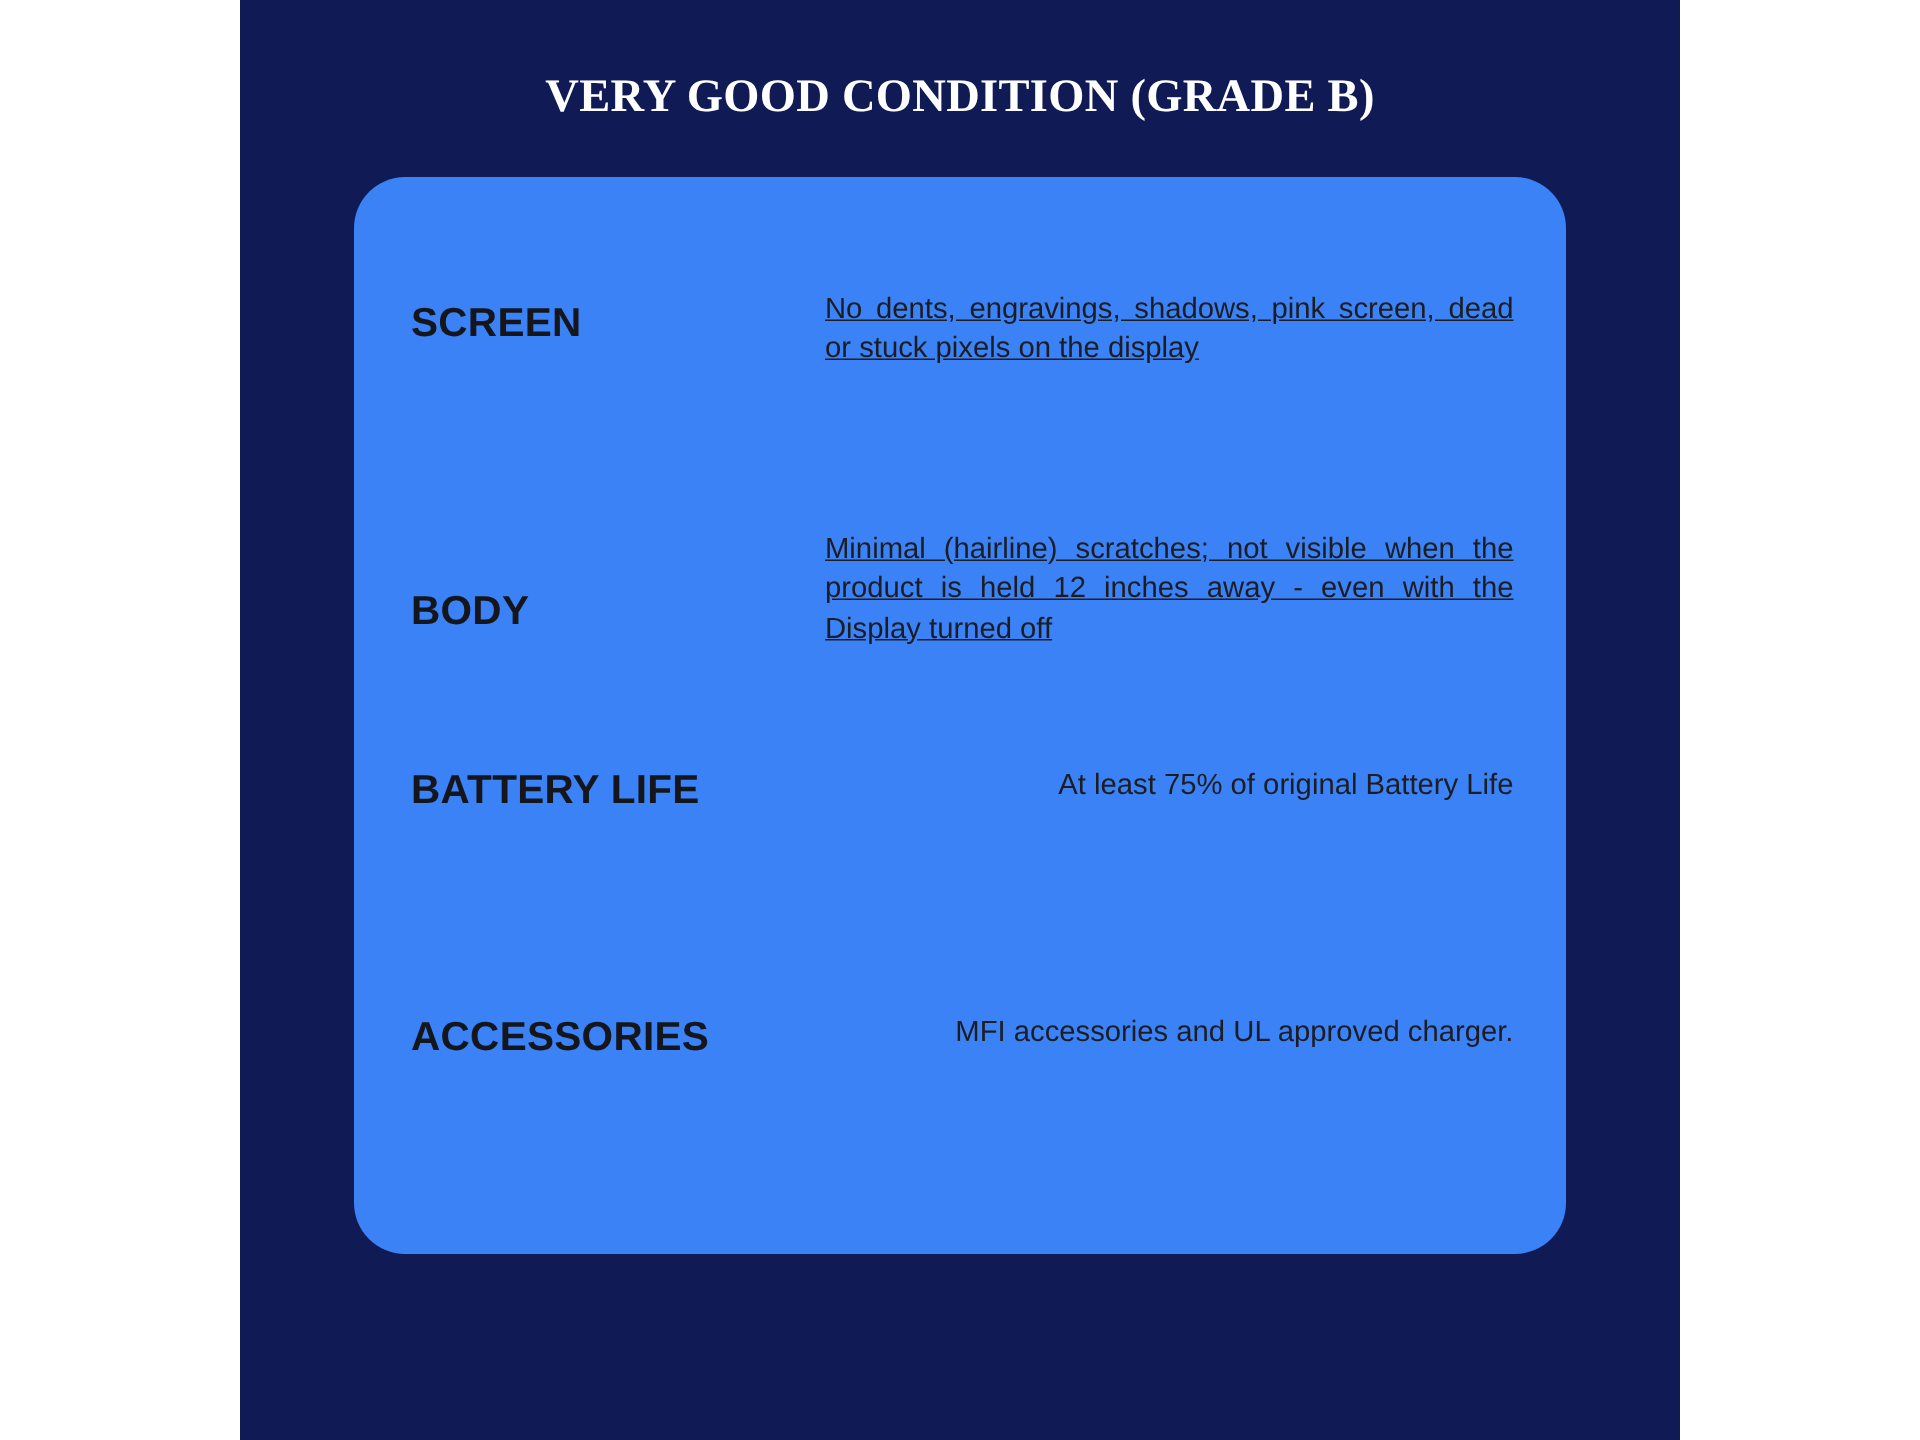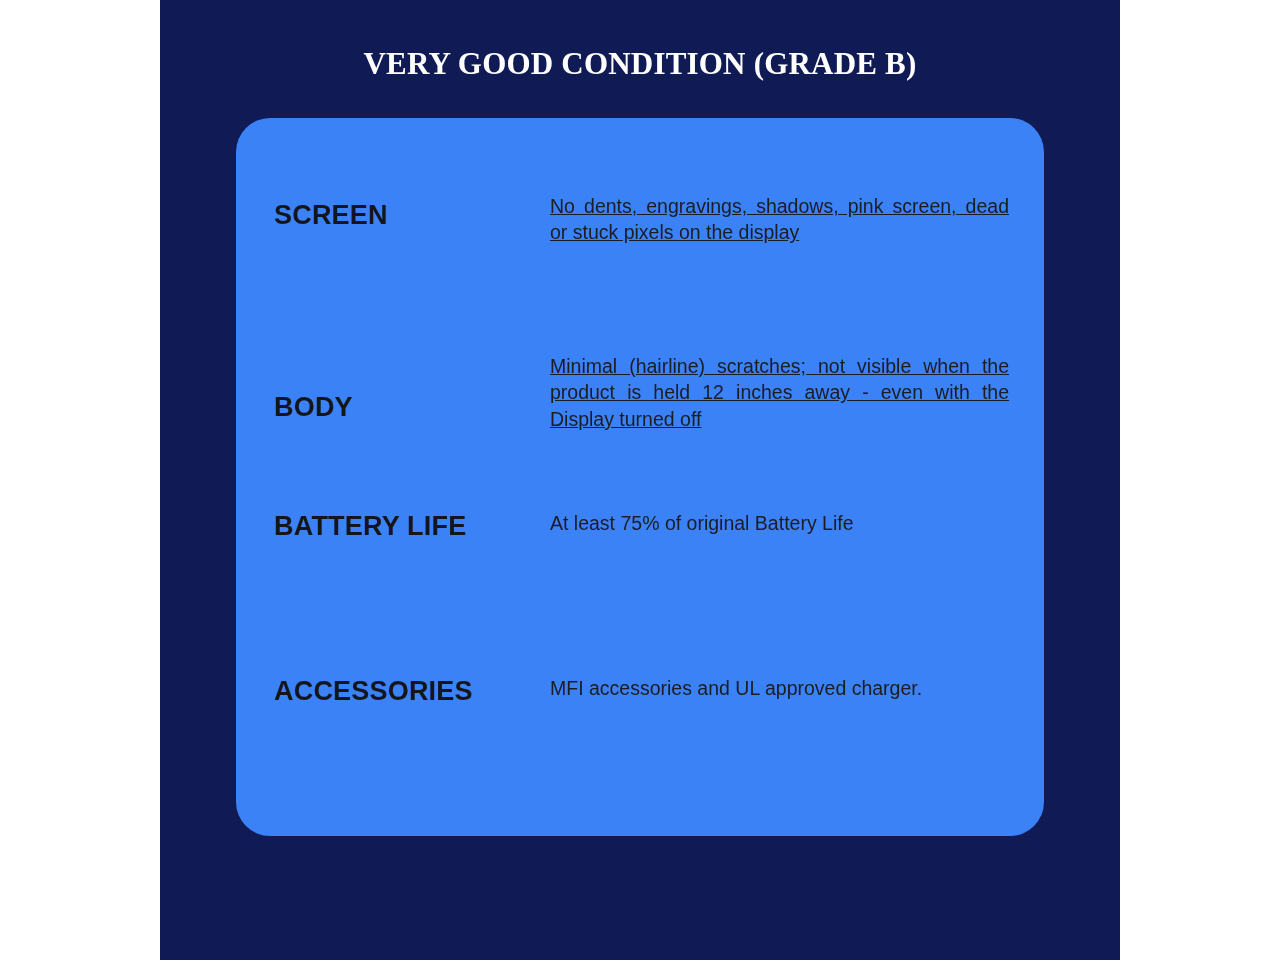--- a/index.html
+++ b/index.html
@@ -61,20 +61,21 @@
     letter-spacing: 0.2px;
     line-height: 1.1;
     padding-top: 0px;
   }
   .row-desc {
     flex: 1 1 auto;
     font-size: 19.5px;
     line-height: 1.35;
     color: #1b1d23;
     font-family: "Liberation Sans", sans-serif;
+    text-align: right;
   }
   .justify { text-align: justify; text-align-last: left; text-decoration: underline; }
   #row-screen { top: 75px; }
   #row-screen .row-label { padding-top: 8px; }
   #row-body { top: 235px; }
   #row-body .row-label { padding-top: 8px; margin-top: 32px; }
   #row-battery { top: 392px; }
   #row-battery .row-label { padding-top: 2px; }
   #row-accessories { top: 557px; }
   #row-accessories .row-label { padding-top: 2px; }

